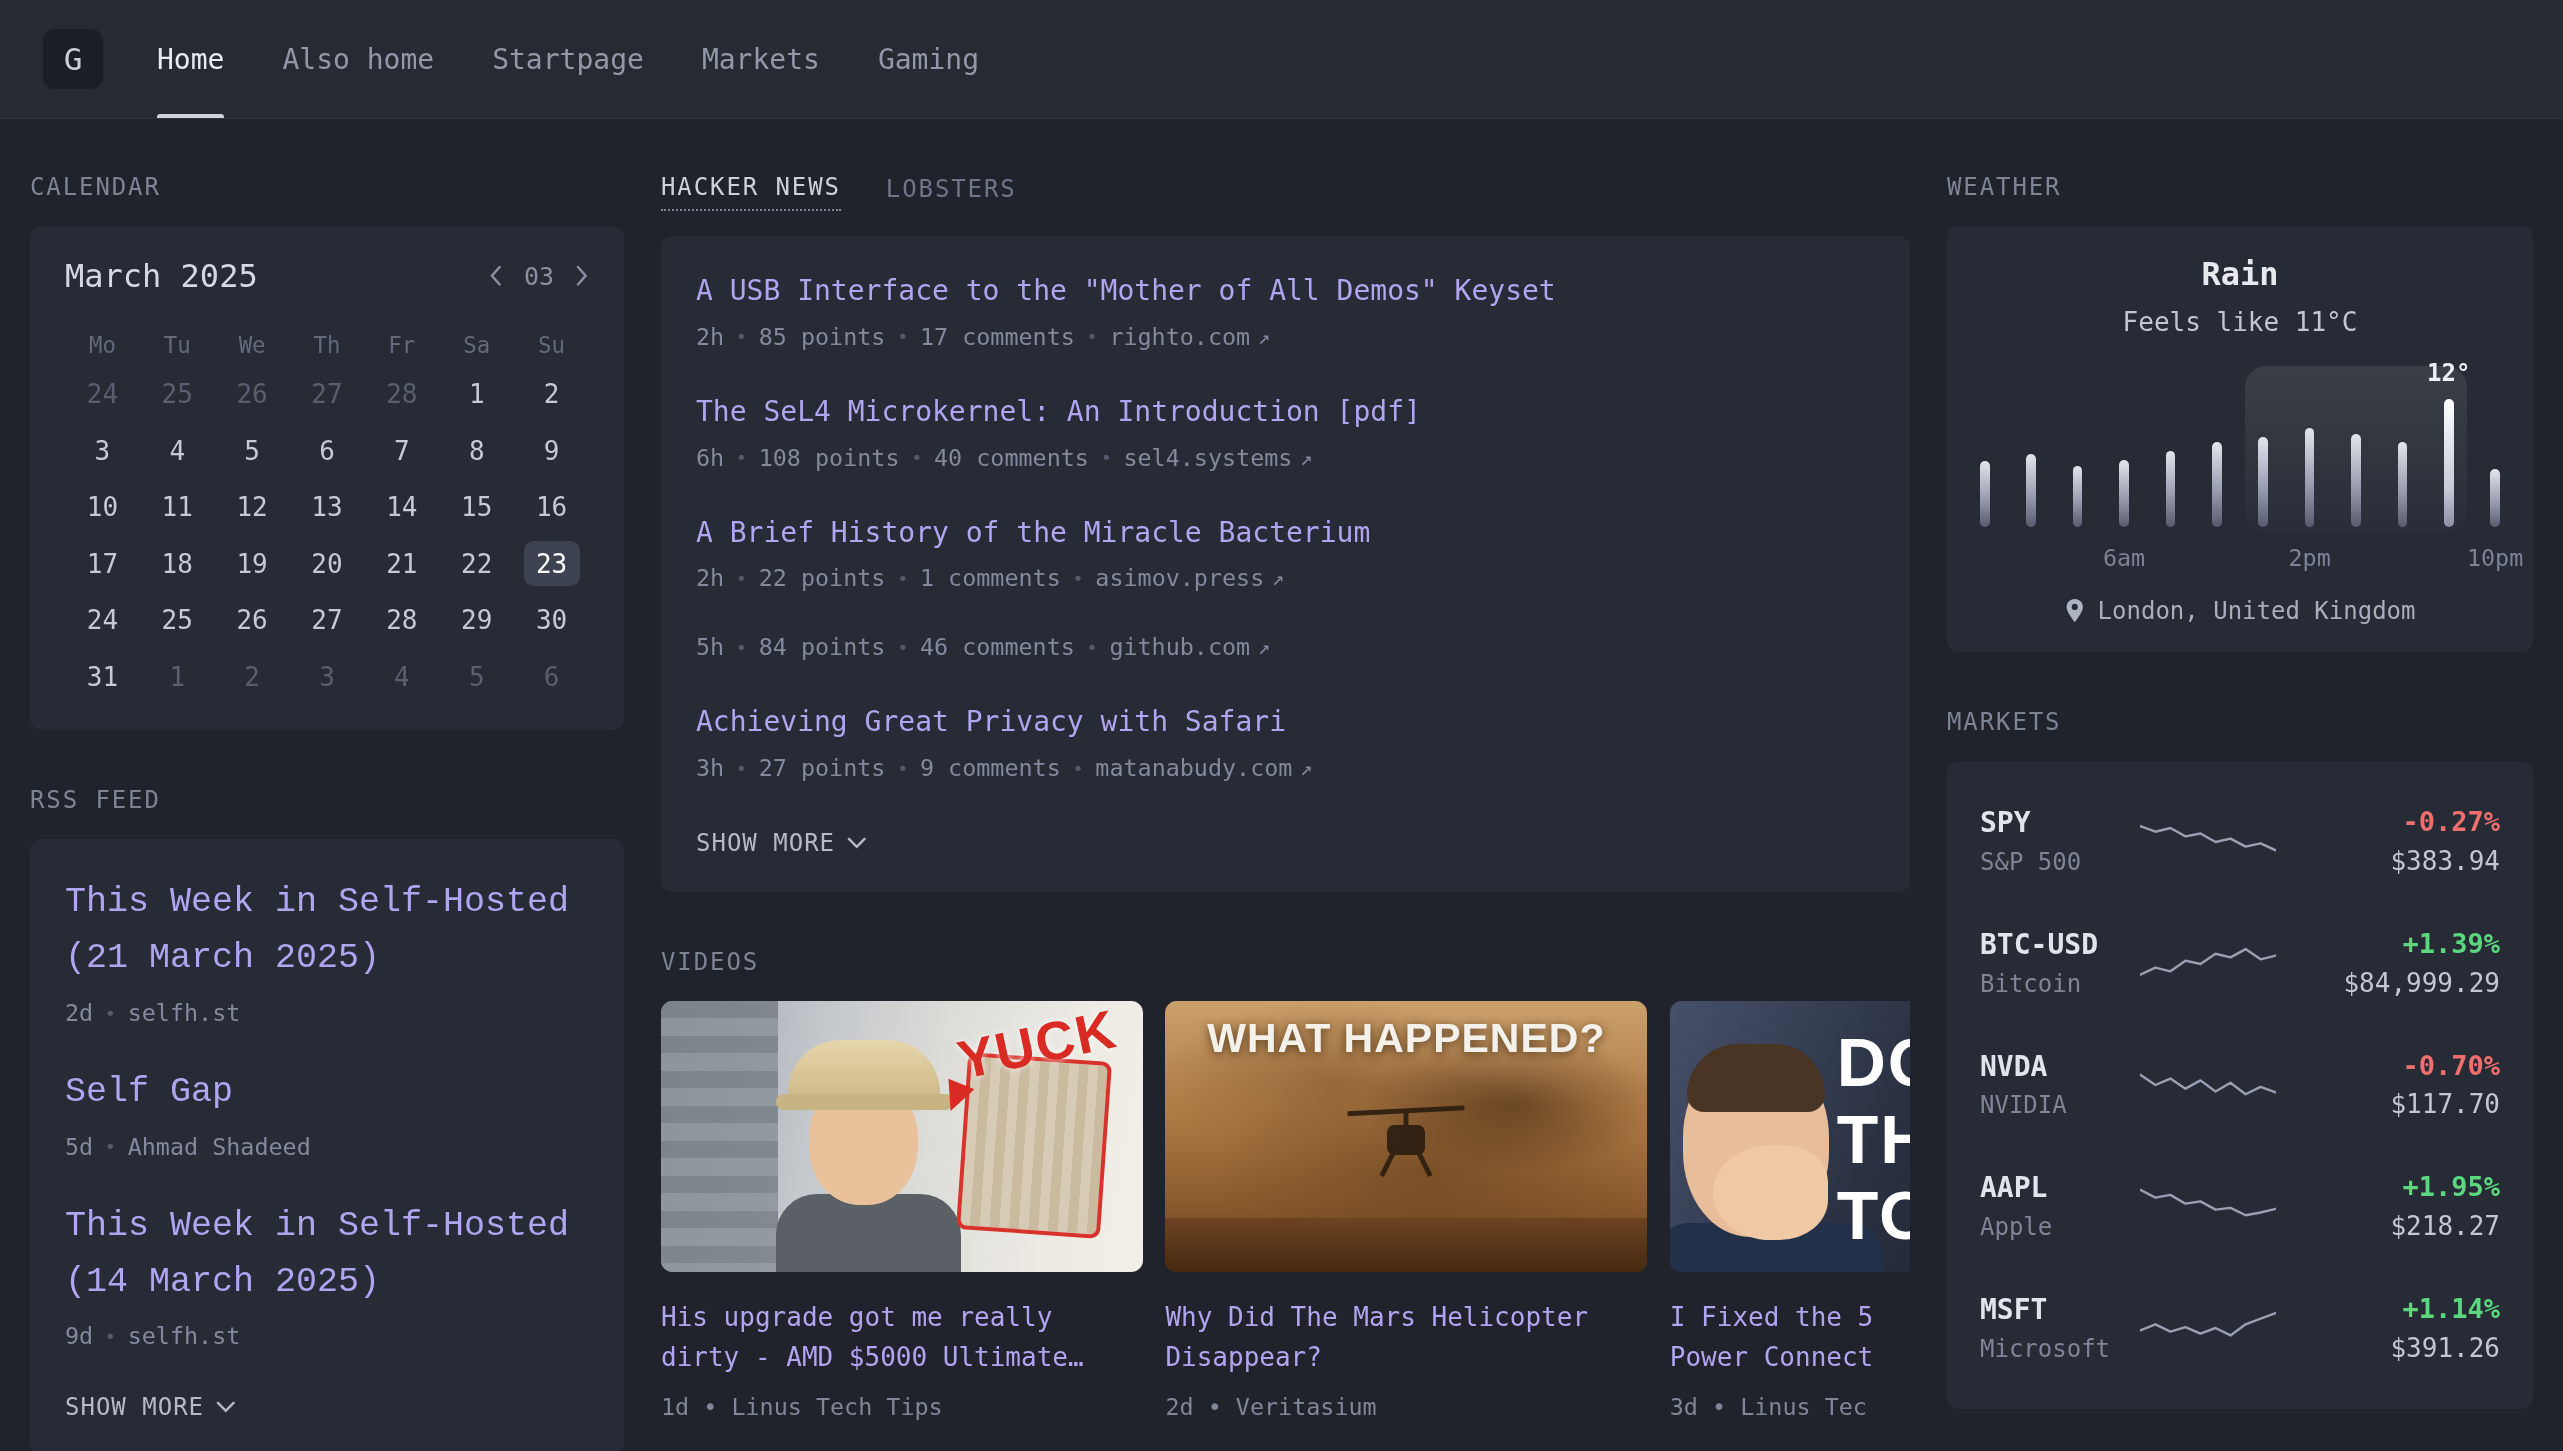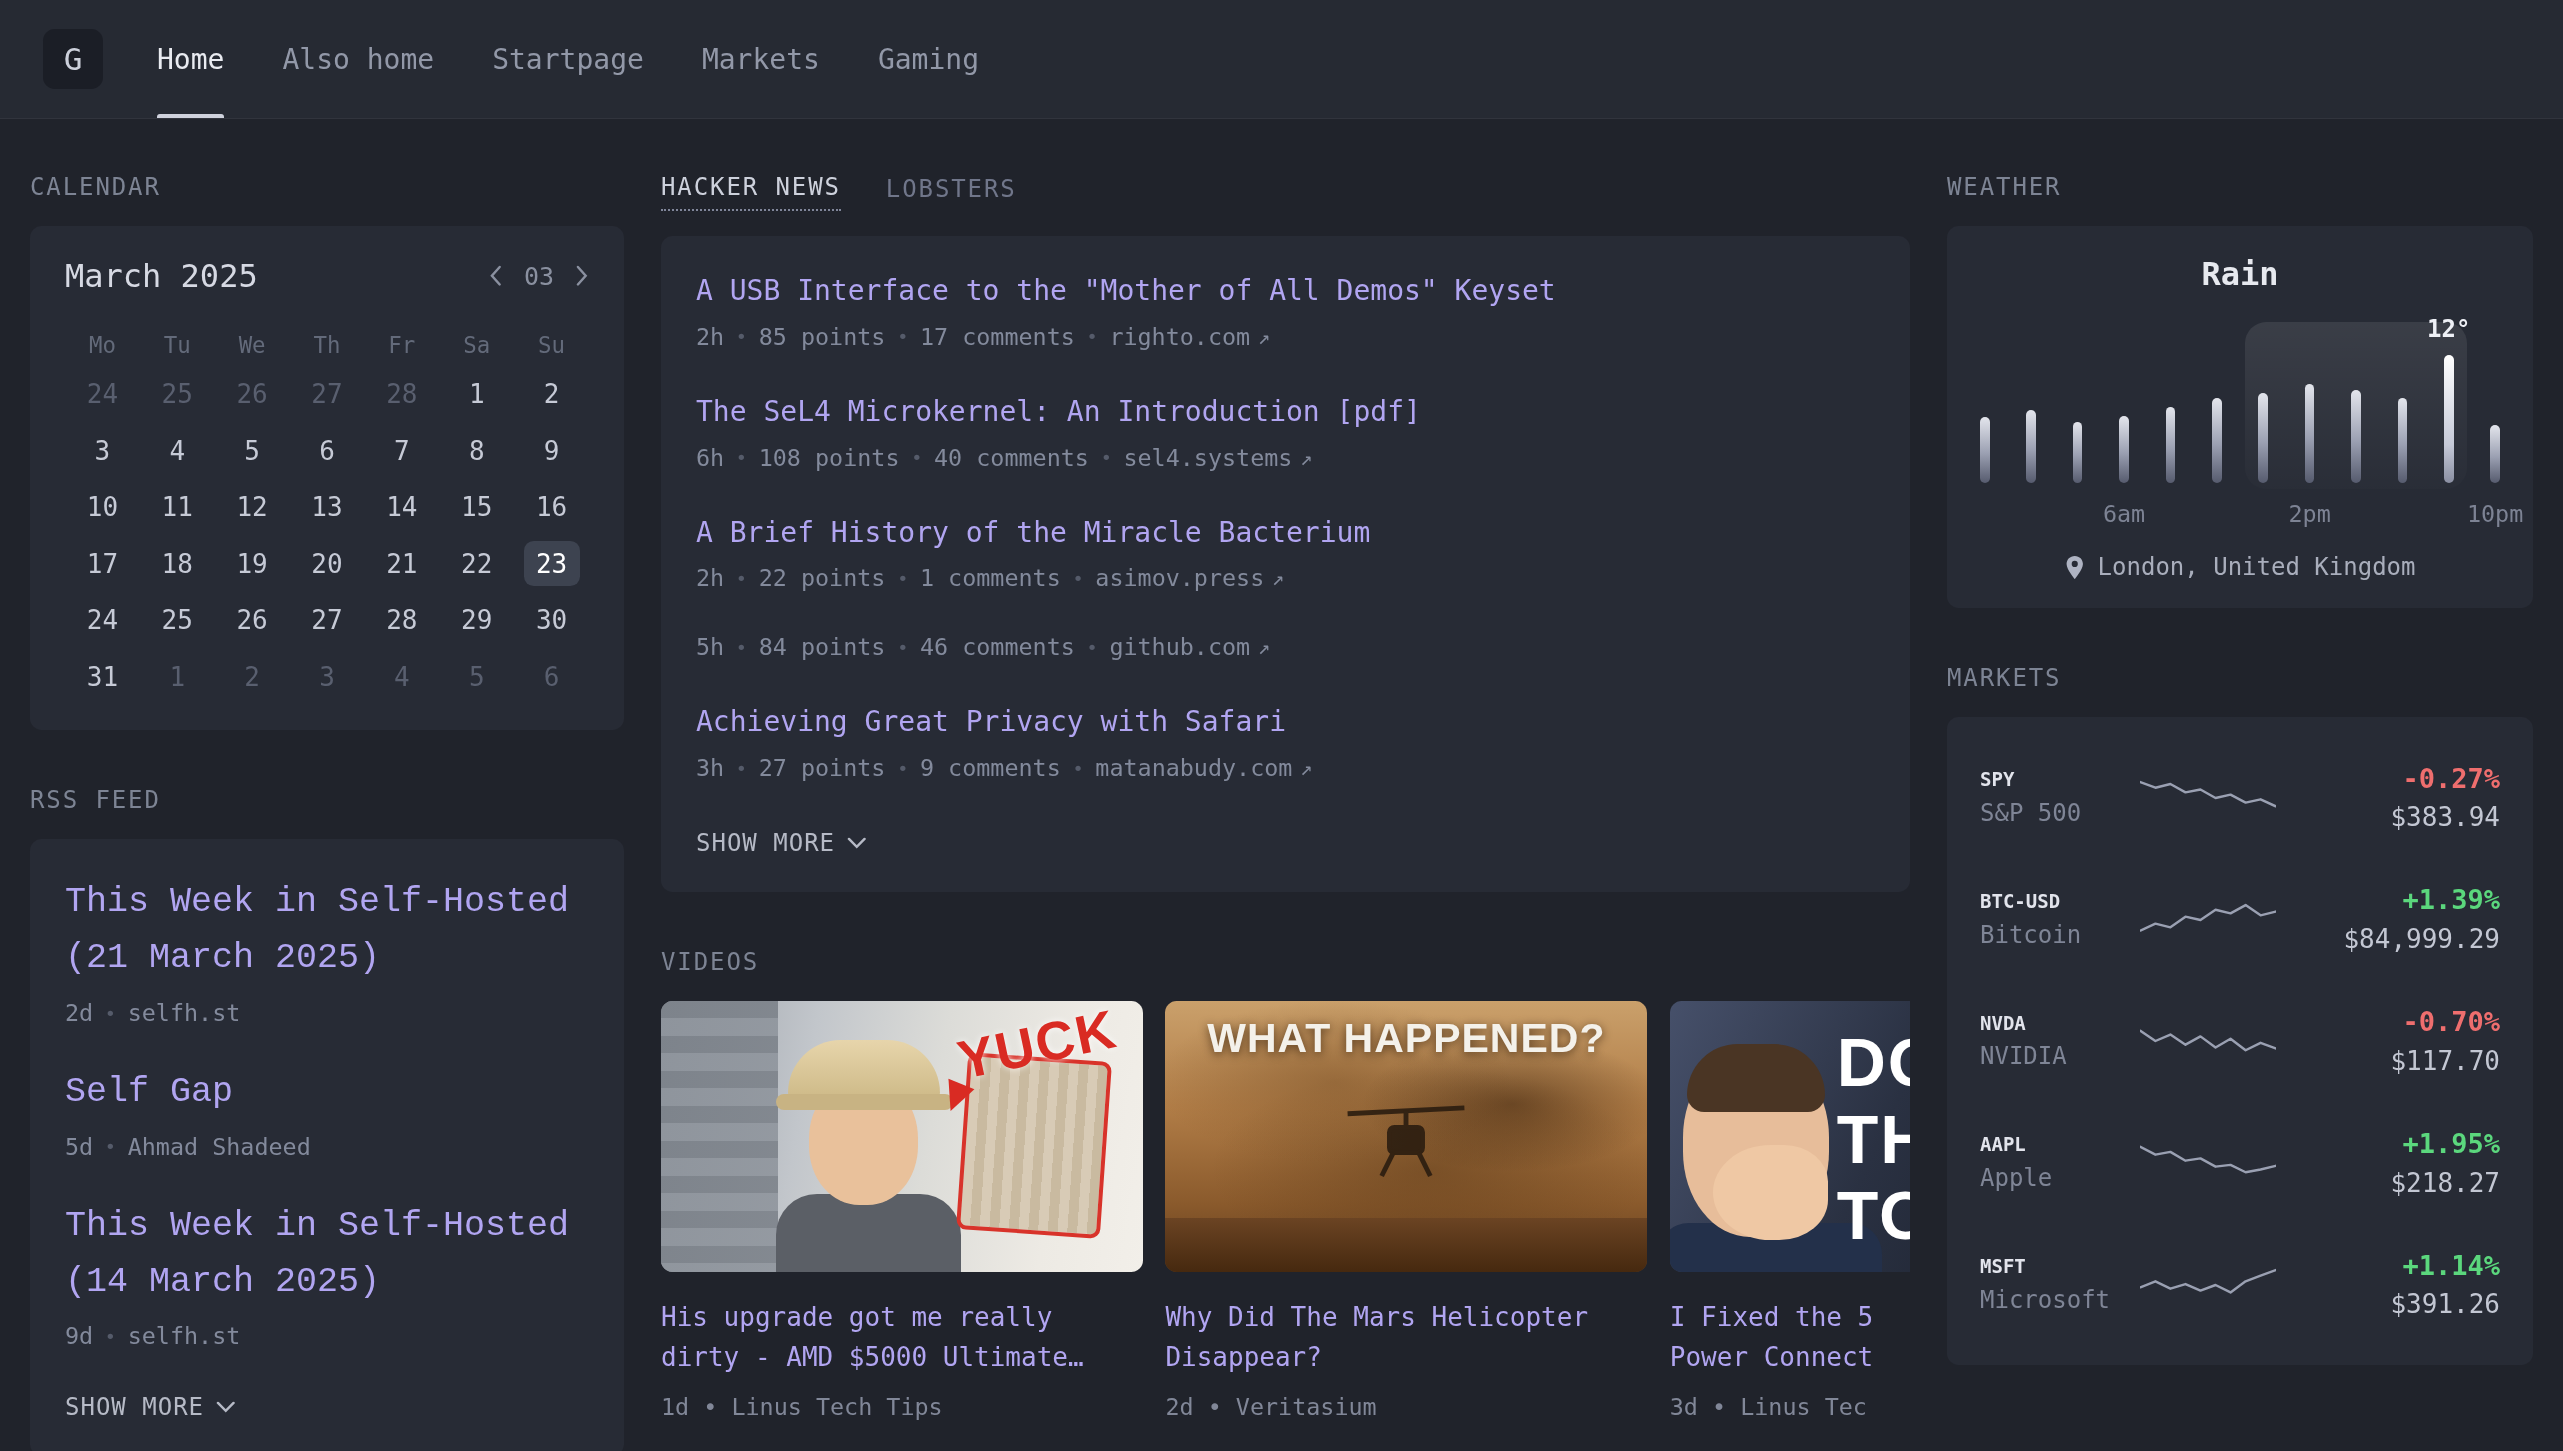--- a/index.html
+++ b/index.html
@@ -142,21 +142,21 @@
   .bar{width:9.7px;border-radius:5.8px;background:linear-gradient(180deg,#e3e5ec 0%,#9ba0b2 55%,#565b6e 100%);}
   .bar.peak{background:linear-gradient(180deg,#ffffff 0%,#c6cad8 70%,#8a8fa2 100%);}
   .w-time{position:absolute;bottom:0;transform:translateX(-50%);font-size:23.4px;color:#7d8394;}
   .w-peak{position:absolute;transform:translateX(-50%);font-size:24px;font-weight:bold;color:#eef0f6;}
   .w-loc{display:flex;align-items:center;justify-content:center;gap:13.6px;margin-top:25px;
     font-size:24px;color:#a9aebc;}
   
   .markets-card{padding:19.5px 33px;}
   .market-row{display:flex;align-items:center;padding:26px 0;cursor:pointer;}
   .m-left{flex:1 1 auto;min-width:0;}
-  .m-sym{font-size:19px;font-weight:bold;color:#e2e4ec;}
+  .m-sym{font-size:28px;font-weight:bold;color:#e2e4ec;}
   .m-name{font-size:24px;color:#7f8596;margin-top:8.8px;}
   .m-spark{flex:0 0 auto;margin-right:39px;display:flex;align-items:center;}
   .m-right{flex:0 0 auto;width:185px;text-align:right;}
   .m-change{font-size:27px;font-weight:bold;}
   .m-change.up{color:var(--green);}
   .m-change.down{color:var(--red);}
   .m-price{font-size:26px;color:#c3c7d3;margin-top:8.8px;}
 </style>
 </head>
 <body>
@@ -401,20 +401,21 @@
           </div>
           <div class="v-meta">3d • Linus Tec</div>
         </div>
       </div>
   </div>
 
   <div class="col col-right">
     <div class="section-label">WEATHER</div>
     <div class="card weather-card">
       <div class="w-cond">Rain</div>
+      <div class="w-feels">Feels like 11°C</div>
       <div class="bars">
           <div class="daylight" style="left: calc(54.5455% - 19px); width: calc(36.3636% + 33px);"></div>
           <div class="bar-track">
             <div class="bar" style="height: 66px;"></div>
             <div class="bar" style="height: 73px;"></div>
             <div class="bar" style="height: 61px;"></div>
             <div class="bar" style="height: 67px;"></div>
             <div class="bar" style="height: 76px;"></div>
             <div class="bar" style="height: 85px;"></div>
             <div class="bar" style="height: 90px;"></div>

